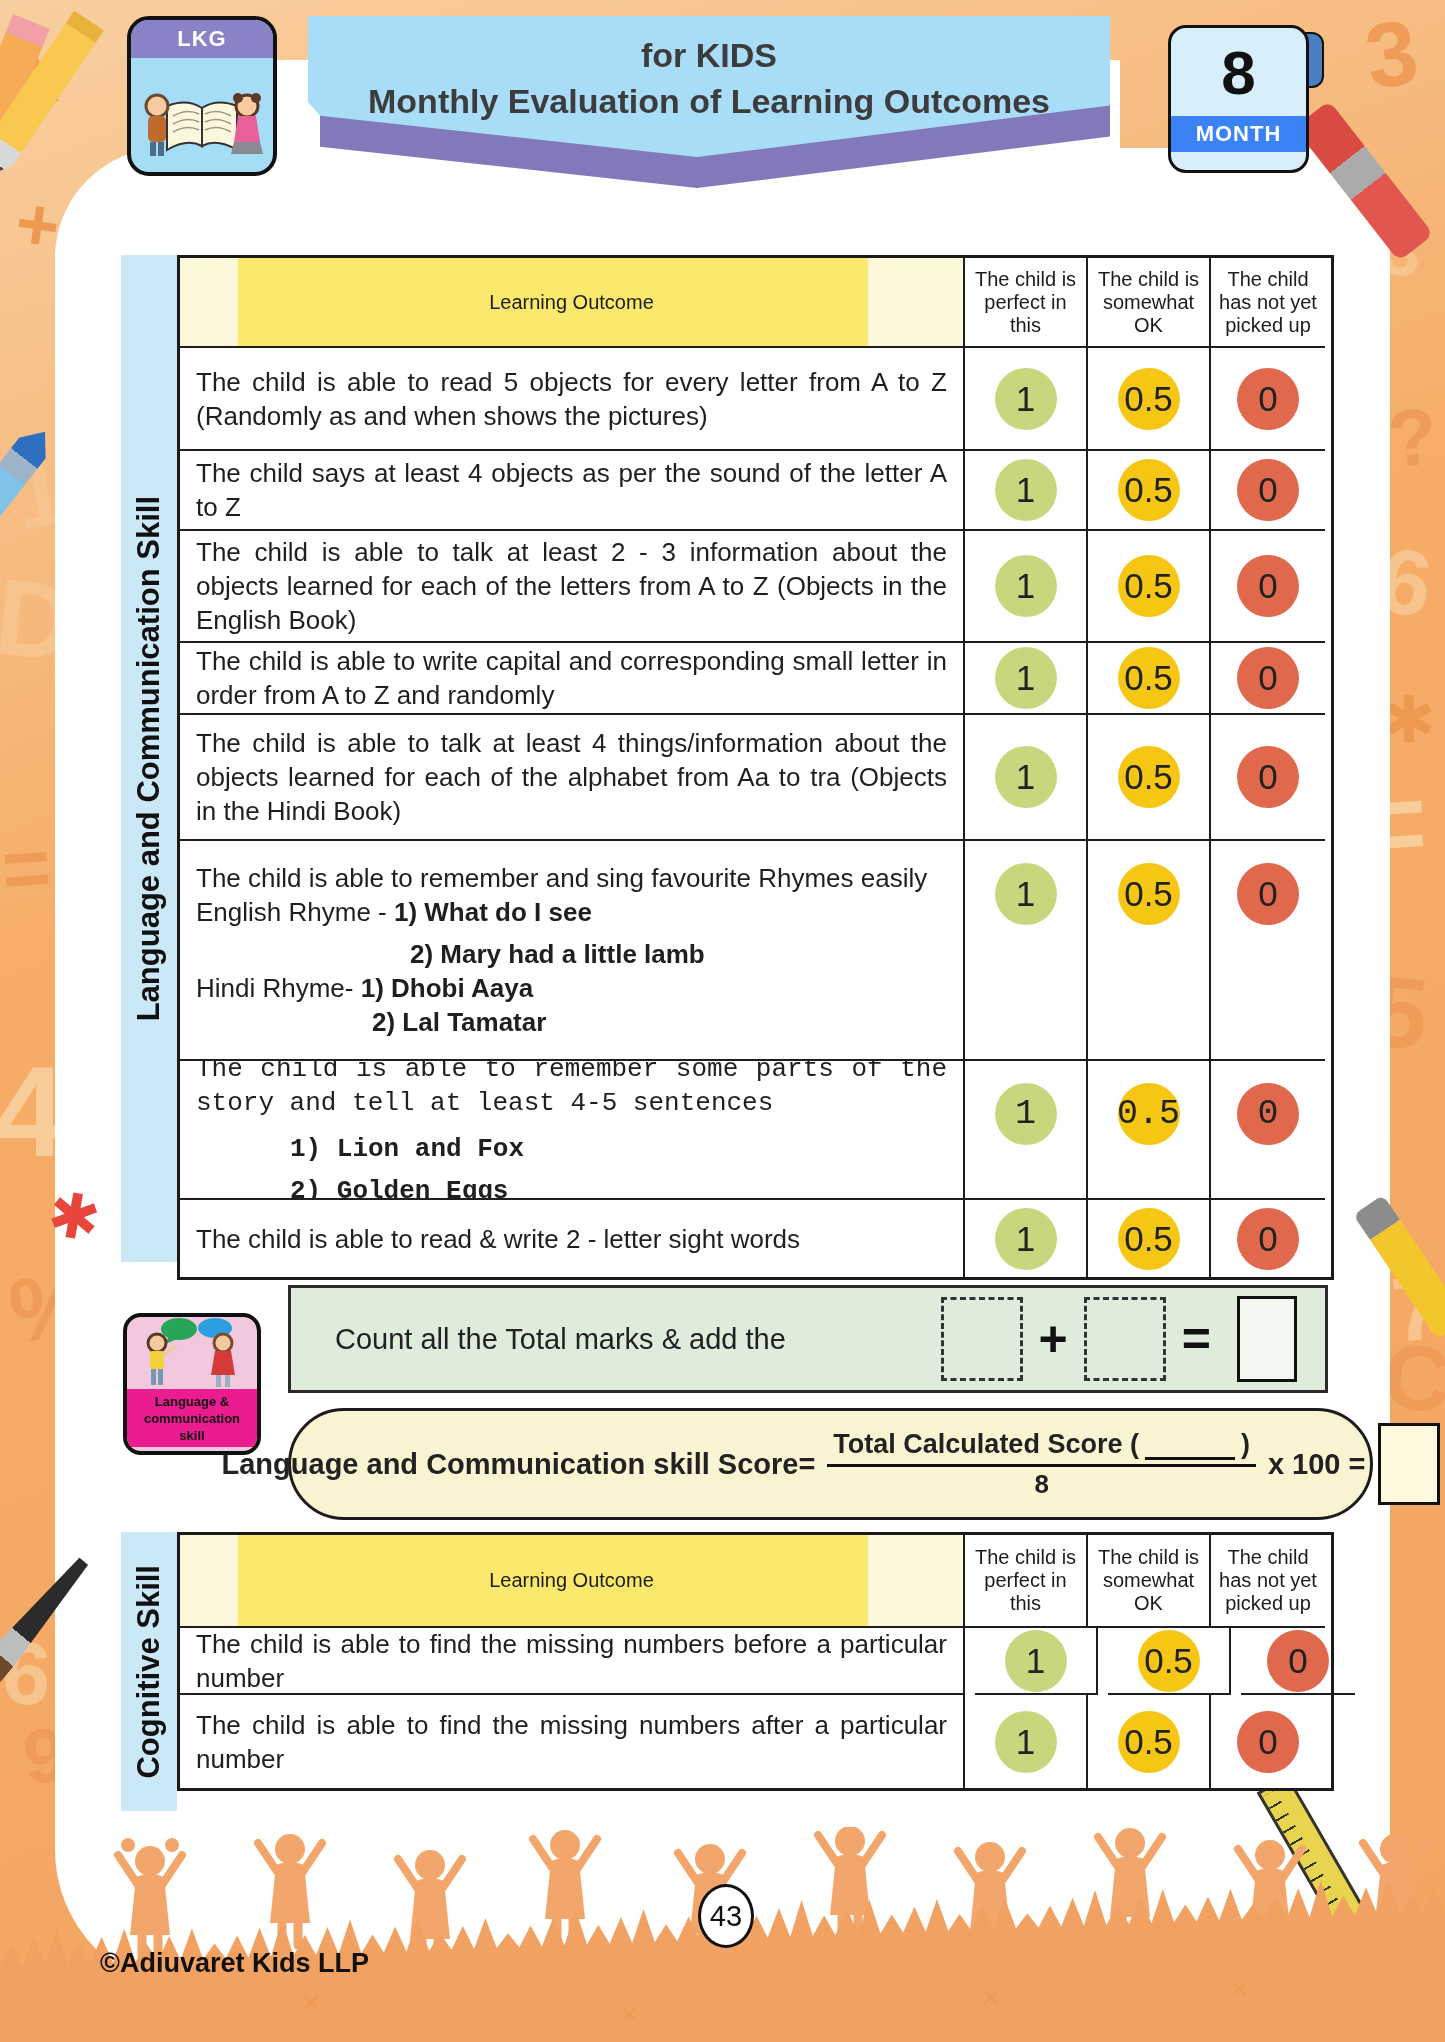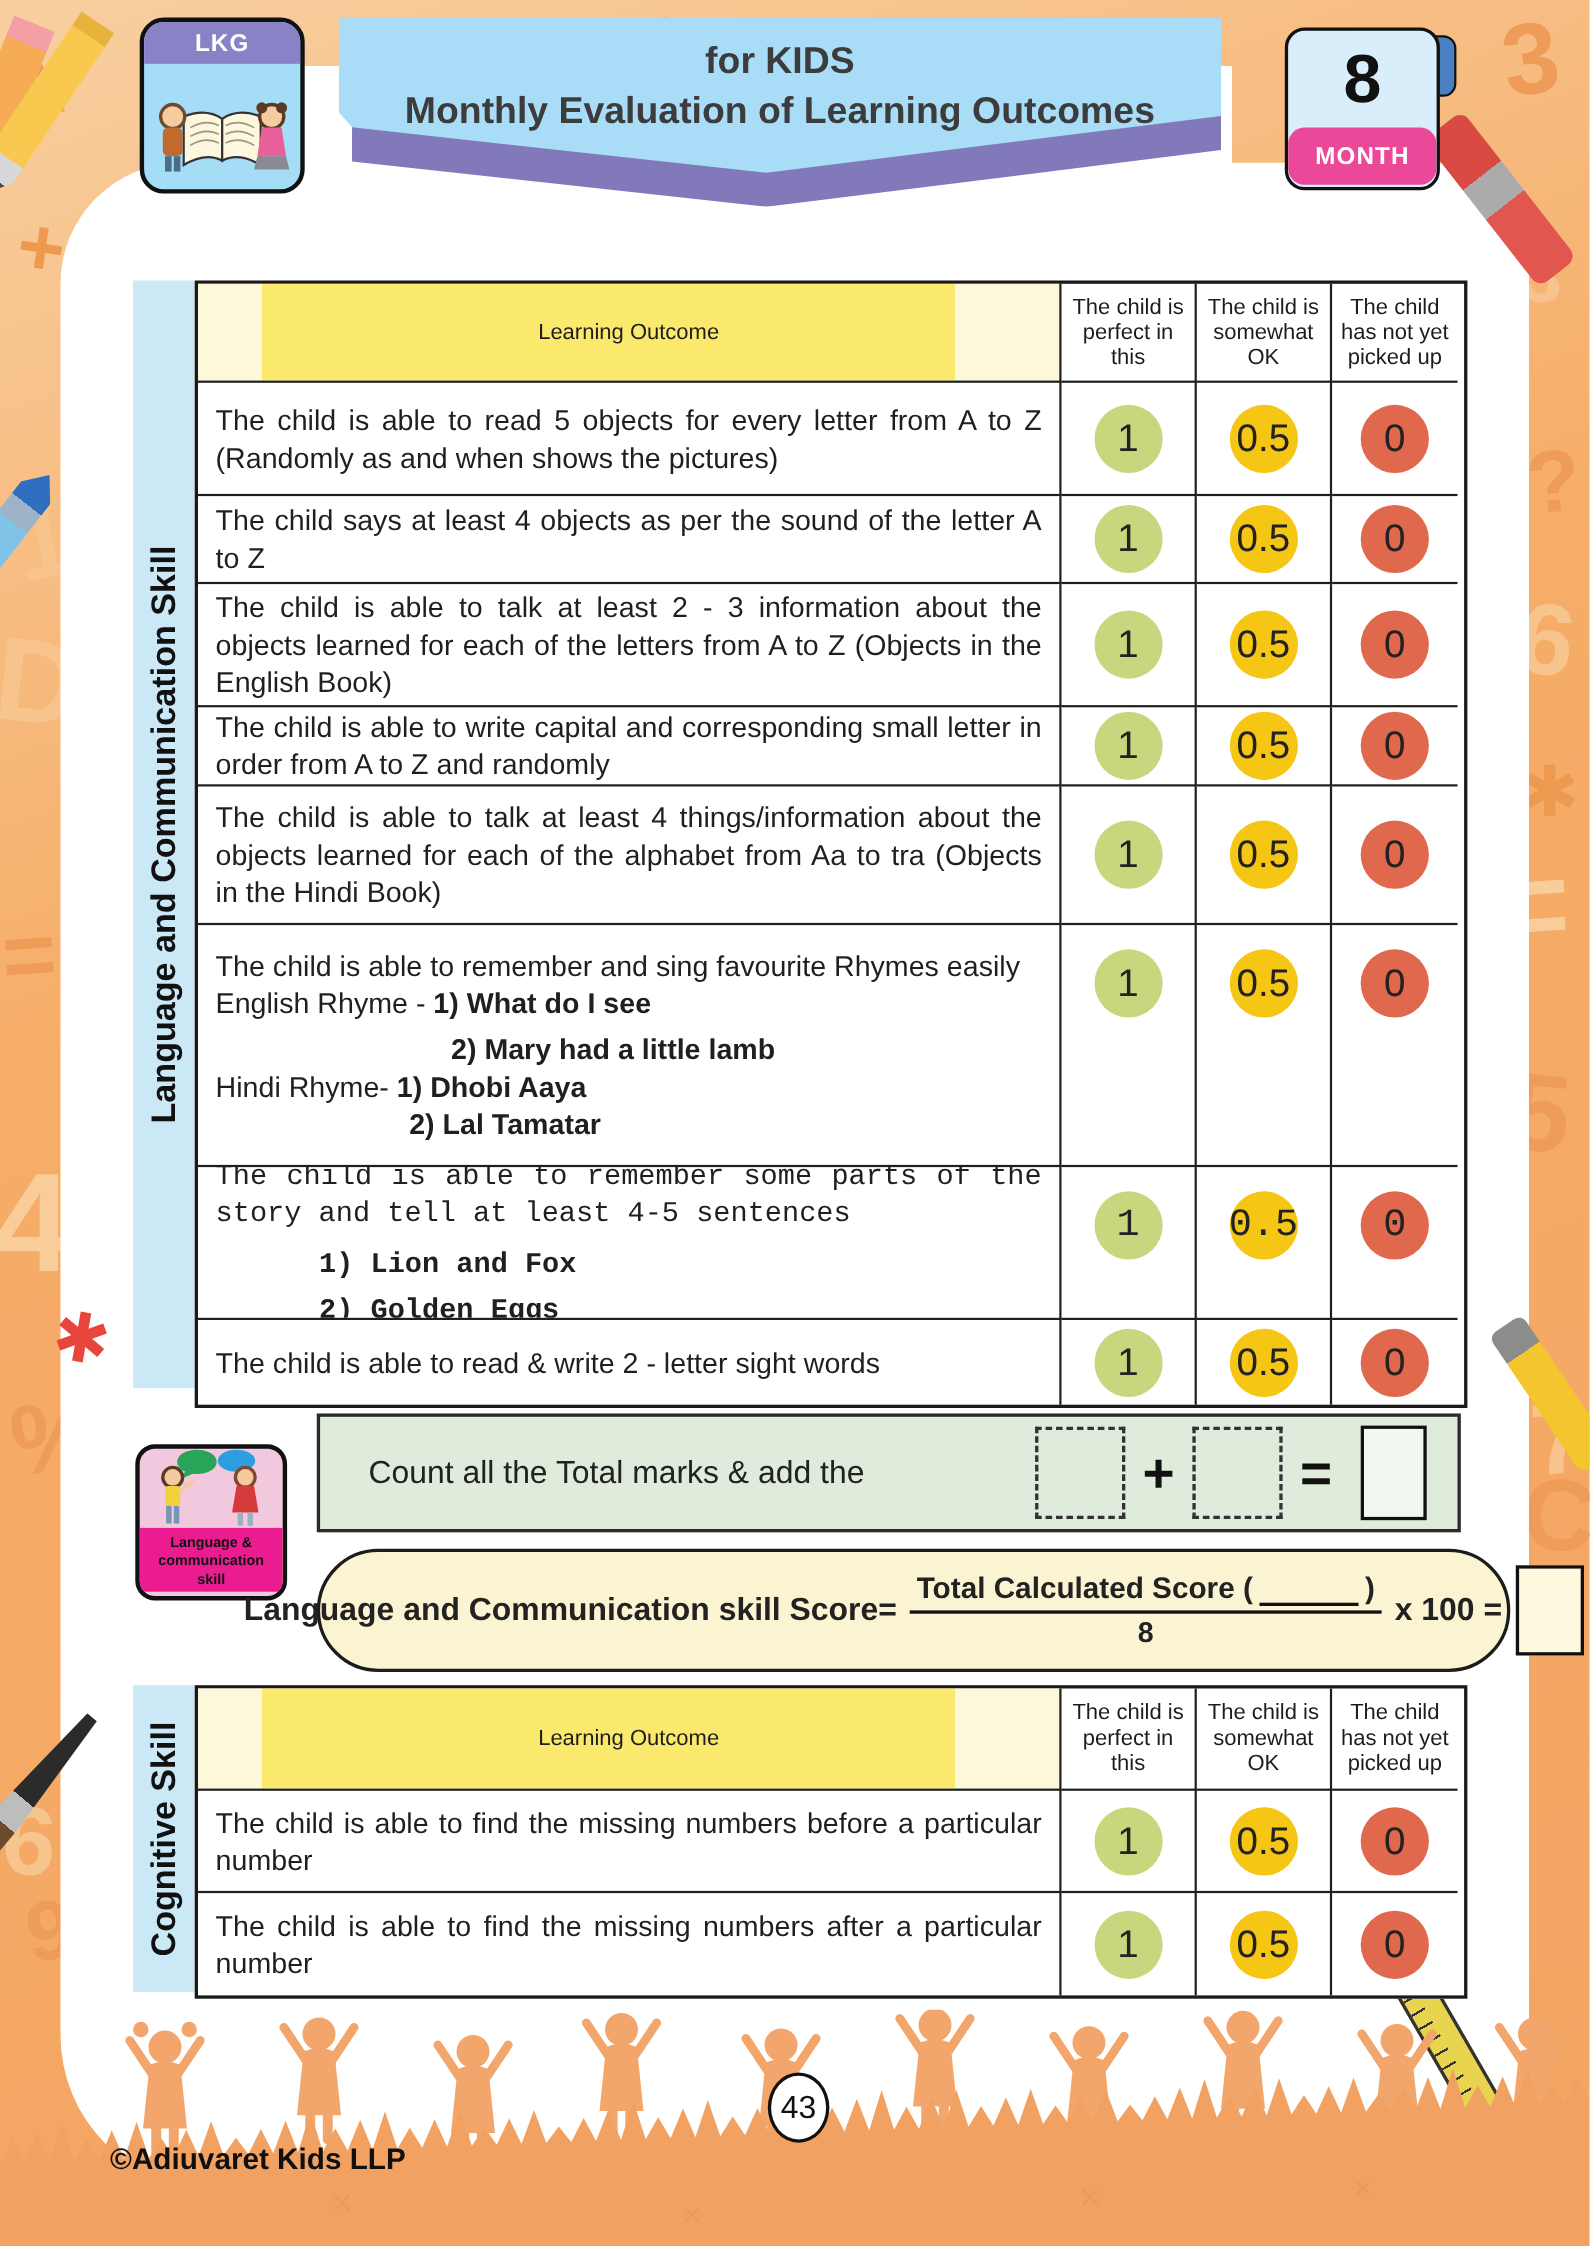--- a/index.html
+++ b/index.html
@@ -26,22 +26,22 @@
   #banner-blue{position:absolute;inset:0;background:#A9DDF7;
      clip-path:polygon(0 0,100% 0,100% 52%,48.5% 82%,1.5% 58%,0 50%);}
   #banner-text{position:absolute;left:0;right:0;top:16px;text-align:center;color:#3C3C3C;
      font-weight:bold;font-size:34px;line-height:46px;z-index:2;}
   #month-card{left:1168px;top:25px;width:135px;height:142px;border:3px solid #111;border-radius:18px;
      overflow:hidden;z-index:5;background:#D8EEFB;}
   #month-pin{left:1286px;top:32px;width:34px;height:52px;background:#4A7FC1;border:2px solid #111;
      border-radius:12px;z-index:4;}
   #month-num{height:88px;display:flex;align-items:center;justify-content:center;
      font-size:62px;font-weight:bold;color:#111;}
-  #month-label{height:52px;background:#ec4899;display:flex;align-items:center;justify-content:center;
-     color:#fff;font-weight:bold;font-size:22px;letter-spacing:1px;border-radius:15px;}
+  #month-label{height:36px;background:#3b82f6;display:flex;align-items:center;justify-content:center;
+     color:#fff;font-weight:bold;font-size:22px;letter-spacing:1px;}
   
   .vstrip{background:#CBE8F7;display:flex;align-items:center;justify-content:center;z-index:3;}
   .vstrip span{writing-mode:vertical-rl;transform:rotate(180deg);font-weight:bold;
      font-size:31px;color:#111;white-space:nowrap;}
   #strip1{left:121px;top:255px;width:56px;height:1007px;}
   #strip2{left:121px;top:1532px;width:56px;height:279px;}
   
   .gtable{background:#fff;border:3px solid #1a1a1a;z-index:3;}
   #table1{left:177px;top:255px;width:1151px;}
   #table2{left:177px;top:1532px;width:1151px;}
@@ -376,21 +376,21 @@
 <div class="abs vstrip" id="strip2">
   <span>Cognitive Skill</span>
 </div>
 <div class="abs gtable" id="table2">
     <div class="trow" style="height: 93px;">
       <div class="cell ohead">Learning Outcome</div>
       <div class="cell shead">The child is perfect in this</div>
       <div class="cell shead">The child is somewhat OK</div>
       <div class="cell shead">The child has not yet picked up</div>
     </div>
-    <div class="trow" style="height: 93px;">
+    <div class="trow" style="height: 67px; gap: 10px;">
       <div class="cell ocell">
         <div class="line"><span>The child is able to find the missing numbers before a particular number</span></div>
       </div>
       <div class="cell ccell">
         <div class="circ" style="background: rgb(200, 215, 125);">1</div>
       </div>
       <div class="cell ccell">
         <div class="circ" style="background: rgb(246, 198, 20);">0.5</div>
       </div>
       <div class="cell ccell">

